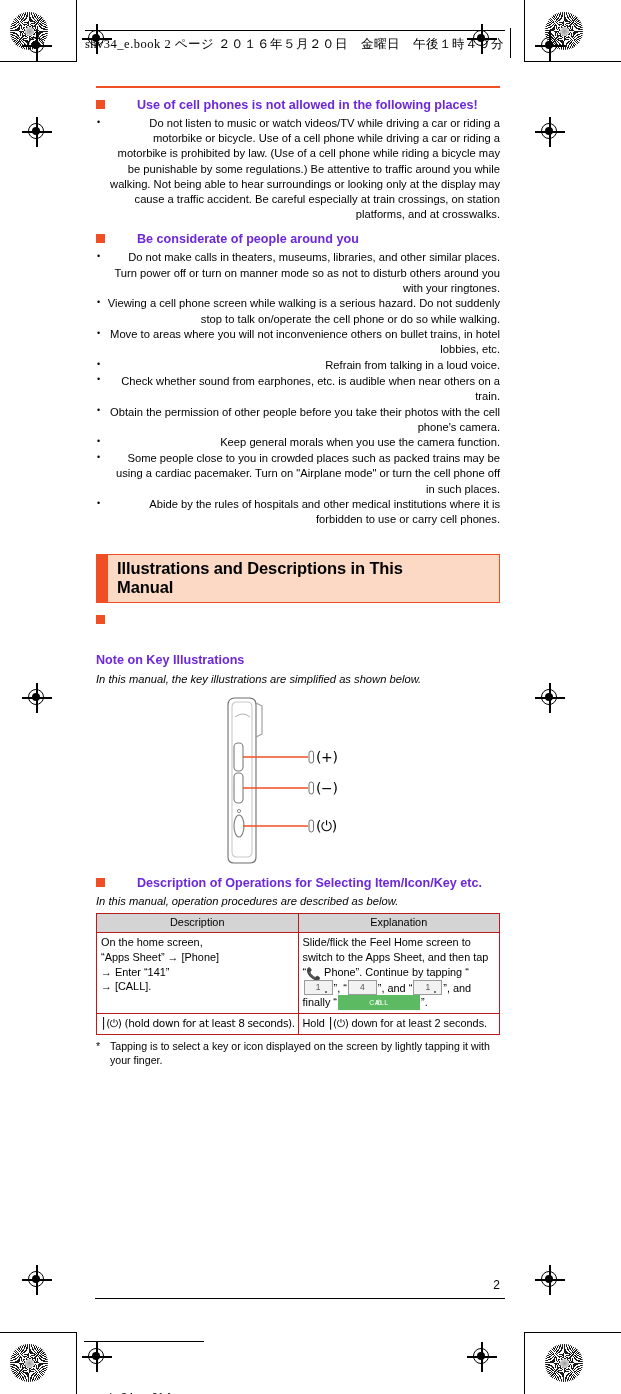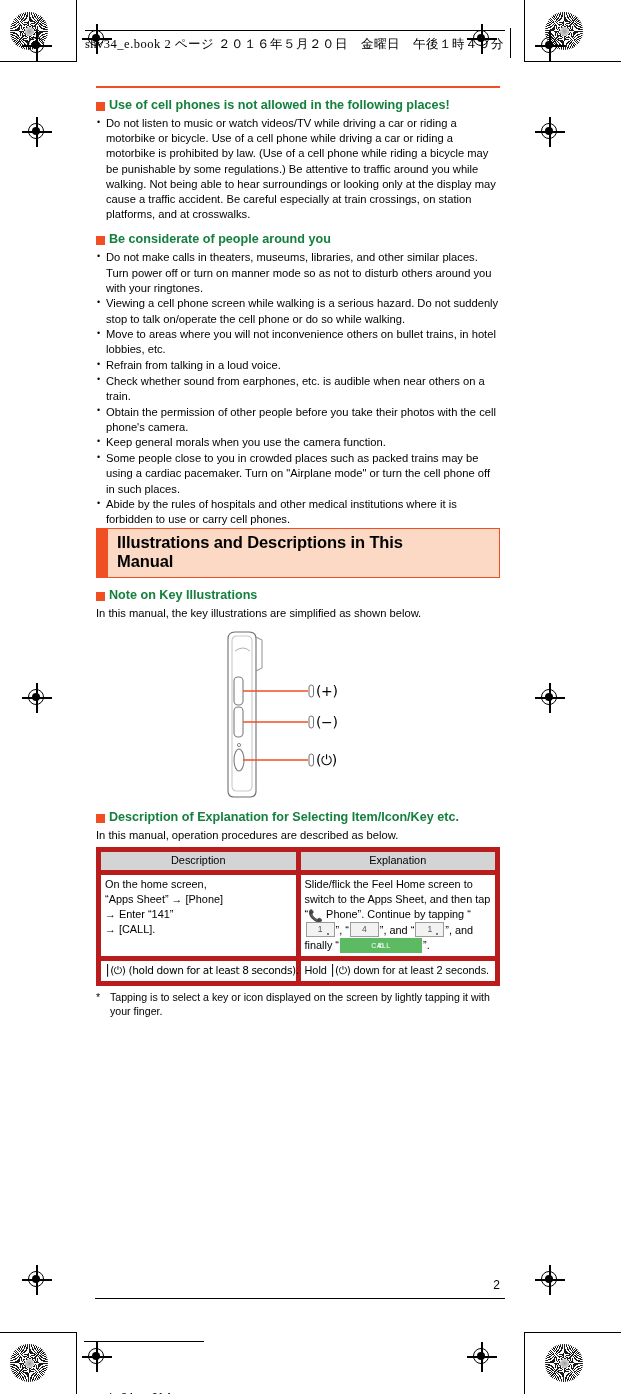--- a/index.html
+++ b/index.html
@@ -124,26 +124,27 @@
     font-weight: bold;
     color: #000;
     padding: 4px 8px 5px 9px;
     line-height: 1.18;
     letter-spacing: -0.1px;
   }
 
   
   .subhead {
     display: flex;
-    align-items: center;
-    color: #15803d;
+    align-items: flex-start;
+    color: #6d28d9;
     font-size: 12.6px;
     font-weight: bold;
     line-height: 1.28;
     margin: 9px 0 3px 0;
+    gap: 28px;
   }
   .subhead .sq {
     flex: 0 0 auto;
     width: 9px; height: 9px;
     background: #f04e23;
     margin: 3px 4px 0 0;
   }
   .subhead .stext {
     padding-left: 0;
     text-indent: 0;
@@ -154,53 +155,54 @@
     list-style: none;
     margin: 0 0 0 0;
     padding: 0;
   }
   ul.blist li {
     position: relative;
     padding-left: 10px;
     font-size: 11.2px;
     line-height: 1.355;
     margin: 0 0 0.5px 0;
-    text-align: left;
+    text-align: right;
   }
   ul.blist li::before {
     content: "\2022";
     position: absolute;
     left: 1px;
     top: -0.5px;
     font-size: 9px;
   }
 
   p.plain {
     font-size: 11.2px;
     line-height: 1.35;
     margin: 0 0 3px 0;
+    font-style: italic;
   }
 
   
   .illus {
     position: relative;
     height: 178px;
     margin: 6px 0 2px 0;
   }
   .illus svg { position: absolute; left: 50%; top: 0; transform: translateX(-50%); }
 
   
   table.optbl {
     border-collapse: collapse;
     width: 404px;
     margin-top: 4px;
     table-layout: fixed;
   }
   table.optbl th, table.optbl td {
-    border: 5px solid #b91c1c;
+    border: 1px solid #b91c1c;
     vertical-align: top;
     padding: 2px 4px 3px 4px;
     font-size: 10.9px;
     line-height: 1.365;
   }
   table.optbl th {
     background: #d4d4d4;
     font-weight: normal;
     text-align: center;
     padding: 1px 4px 2px 4px;
@@ -439,26 +441,26 @@
     <li>Viewing a cell phone screen while walking is a serious hazard. Do not suddenly stop to talk on/operate the cell phone or do so while walking.</li>
     <li>Move to areas where you will not inconvenience others on bullet trains, in hotel lobbies, etc.</li>
     <li>Refrain from talking in a loud voice.</li>
     <li>Check whether sound from earphones, etc. is audible when near others on a train.</li>
     <li>Obtain the permission of other people before you take their photos with the cell phone's camera.</li>
     <li>Keep general morals when you use the camera function.</li>
     <li>Some people close to you in crowded places such as packed trains may be using a cardiac pacemaker. Turn on "Airplane mode" or turn the cell phone off in such places.</li>
     <li>Abide by the rules of hospitals and other medical institutions where it is forbidden to use or carry cell phones.</li>
   </ul>
 
-  <div class="banner" style="">
+  <div class="banner" style="margin-top:26px;">
     <div class="bar"></div>
     <div class="btext" style="width:330px;">Illustrations and Descriptions in This Manual</div>
   </div>
 
-  <div class="subhead" style="margin-top:7px;">
+  <div class="subhead" style="margin-top:7px;flex-direction:column;">
     <span class="sq"></span>
     <span class="stext">Note on Key Illustrations</span>
   </div>
   <p class="plain">In this manual, the key illustrations are simplified as shown below.</p>
 
   <div class="illus">
     <svg width="200" height="178" viewBox="0 0 200 178">
 
       <g fill="none" stroke="#6f6f6f" stroke-width="1.1">
         <path d="M30 12 q0 -7 7 -7 l14 0 q7 0 7 7 l0 152 q0 6 -6 6 l-16 0 q-6 0 -6 -6 z"></path>
@@ -493,21 +495,21 @@
         <span>(−)</span>
       </div>
       <div class="keyglyph" style="position:absolute; left:118px; top:125px; font-size:14px;">
         <span>(⏻)</span>
       </div>
     </div>
   </div>
 
   <div class="subhead" style="margin-top:4px;">
     <span class="sq"></span>
-    <span class="stext">Description of Explanation for Selecting Item/Icon/Key etc.</span>
+    <span class="stext">Description of Operations for Selecting Item/Icon/Key etc.</span>
   </div>
   <p class="plain">In this manual, operation procedures are described as below.</p>
 
   <table class="optbl">
     <thead>
       <tr>
         <th class="col1">Description</th>
         <th>Explanation</th>
       </tr>
     </thead>

